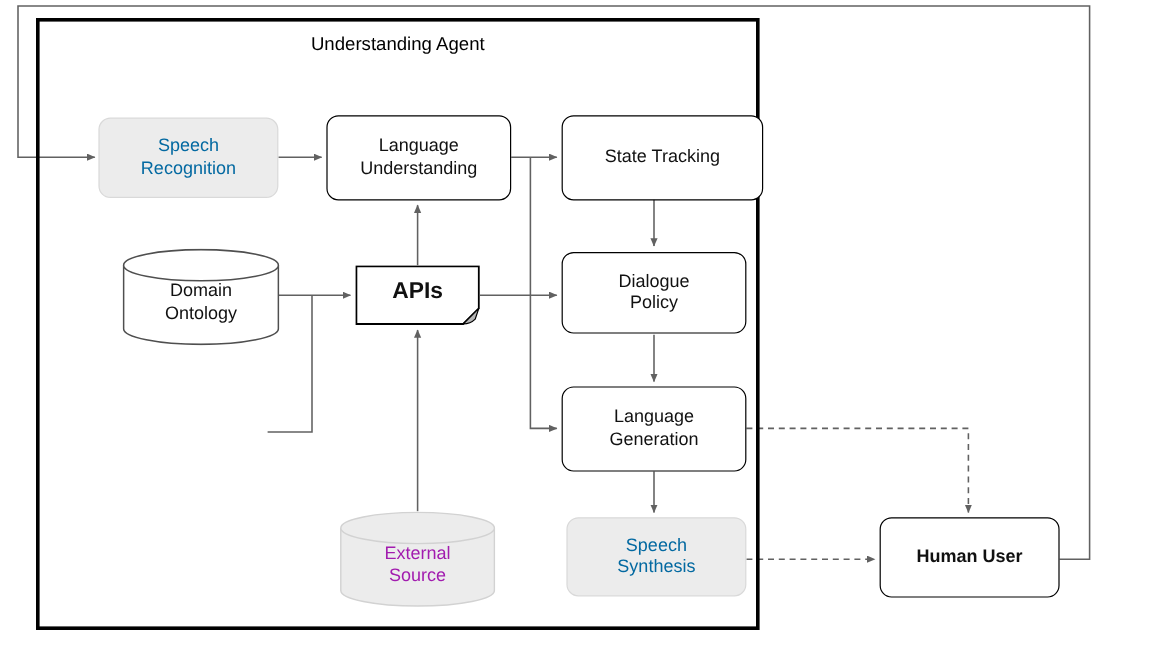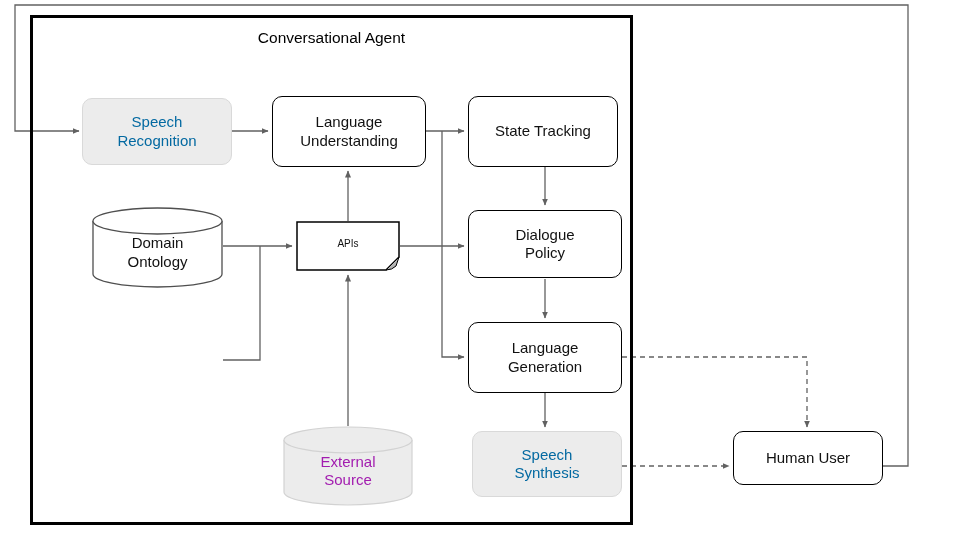--- a/index.html
+++ b/index.html
@@ -70,21 +70,22 @@
     padding-top: 10px;
   }
   .cyl.inactive .cyl-label { color: #a21caf; }
   .doc-shape { position: absolute; }
   .doc-shape .doc-label {
     position: absolute;
     left: 0; top: 0; right: 0; bottom: 6px;
     display: flex;
     align-items: center;
     justify-content: center;
-    font-size: 10px;
+    font-size: 19px;
+    font-weight: bold;
   }
 </style>
 </head>
 <body>
 
 <div id="canvas">
 
   <svg id="edges" viewBox="0 0 960 540">
     <defs>
       <marker id="arr" markerWidth="9" markerHeight="8" refX="6.5" refY="3" orient="auto" markerUnits="userSpaceOnUse">
@@ -103,56 +104,56 @@
       <path d="M348,221 V171" marker-end="url(#arr)"></path>
       <path d="M348,426 V275" marker-end="url(#arr)"></path>
       <path d="M545,279 V318" marker-end="url(#arr)"></path>
       <path d="M545,393 V427" marker-end="url(#arr)"></path>
       <path d="M622,357 H807 V427" stroke-dasharray="5,4" marker-end="url(#arr)"></path>
       <path d="M622,466 H729" stroke-dasharray="5,4" marker-end="url(#arr)"></path>
     </g>
   </svg>
 
   <div class="agent-frame"></div>
-  <div class="agent-title">Conversational Agent</div>
+  <div class="agent-title">Understanding Agent</div>
 
   <div class="node inactive" style="left:82px; top:98px; width:150px; height:67px;">
     <span>Speech
 Recognition</span>
   </div>
 
   <div class="node" style="left:272px; top:96px; width:154px; height:71px;">
     <span>Language
 Understanding</span>
   </div>
 
-  <div class="node" style="left:468px; top:96px; width:150px; height:71px;">
+  <div class="node" style="left:468px; top:96px; width:168px; height:71px;">
     <span>State Tracking</span>
   </div>
 
   <div class="node" style="left:468px; top:210px; width:154px; height:68px;">
     <span>Dialogue
 Policy</span>
   </div>
 
   <div class="node" style="left:468px; top:322px; width:154px; height:71px;">
     <span>Language
 Generation</span>
   </div>
 
   <div class="node inactive" style="left:472px; top:431px; width:150px; height:66px;">
     <span>Speech
 Synthesis</span>
   </div>
 
-  <div class="node" style="left:733px; top:431px; width:150px; height:54px;">
+  <div class="node" style="left:733px; top:431px; width:150px; height:67px;font-weight:bold;">
     <span>Human User</span>
   </div>
 
-  <div class="cyl" style="left:92px; top:207px; width:131px; height:81px;">
+  <div class="cyl" style="left:102px; top:207px; width:131px; height:81px;">
     <svg width="131" height="81" viewBox="0 0 131 81">
       <path d="M1,14 V67 A64.5,13 0 0 0 130,67 V14" fill="#ffffff" stroke="#4f4f4f" stroke-width="1.3"></path>
       <ellipse cx="65.5" cy="14" rx="64.5" ry="13" fill="#ffffff" stroke="#4f4f4f" stroke-width="1.3"></ellipse>
     </svg>
     <div class="cyl-label">Domain
 Ontology</div>
   </div>
 
 
   <div class="cyl inactive" style="left:283px; top:426px; width:130px; height:80px;">

